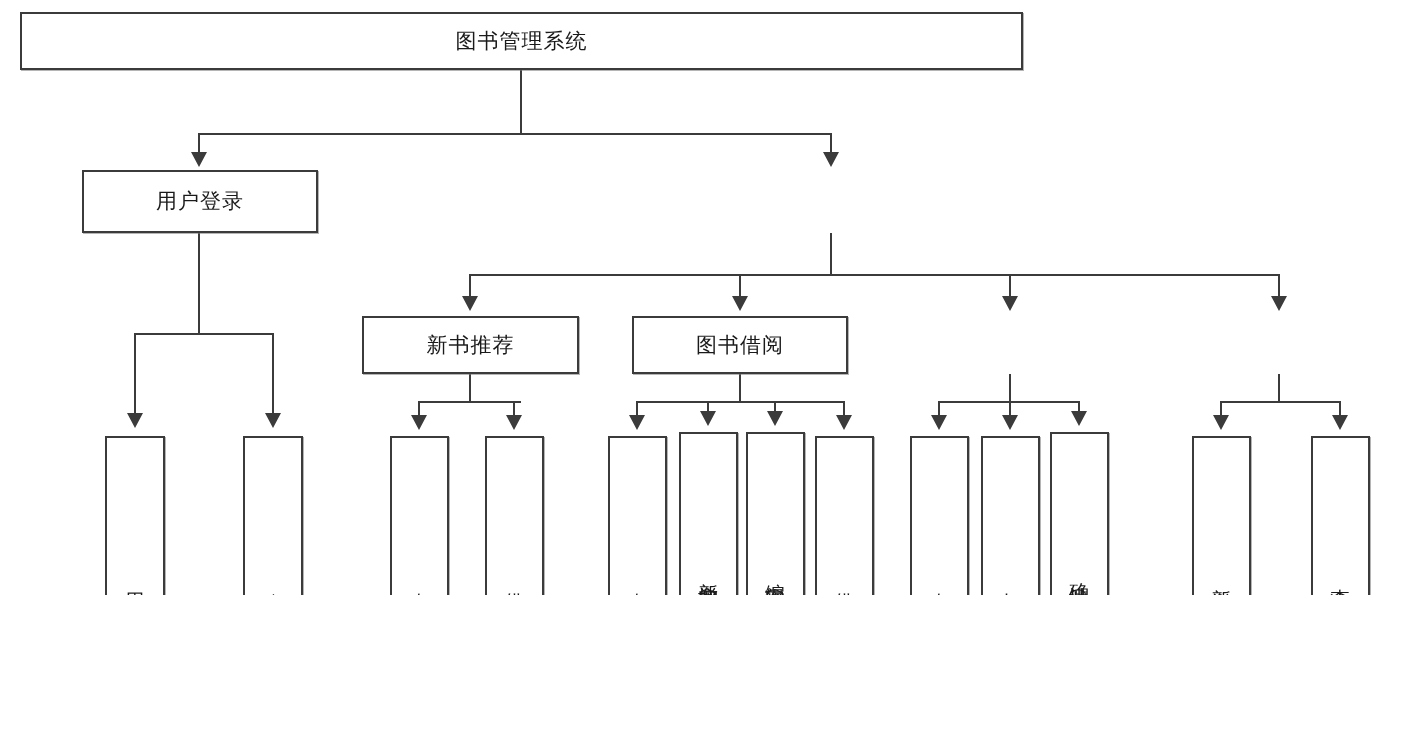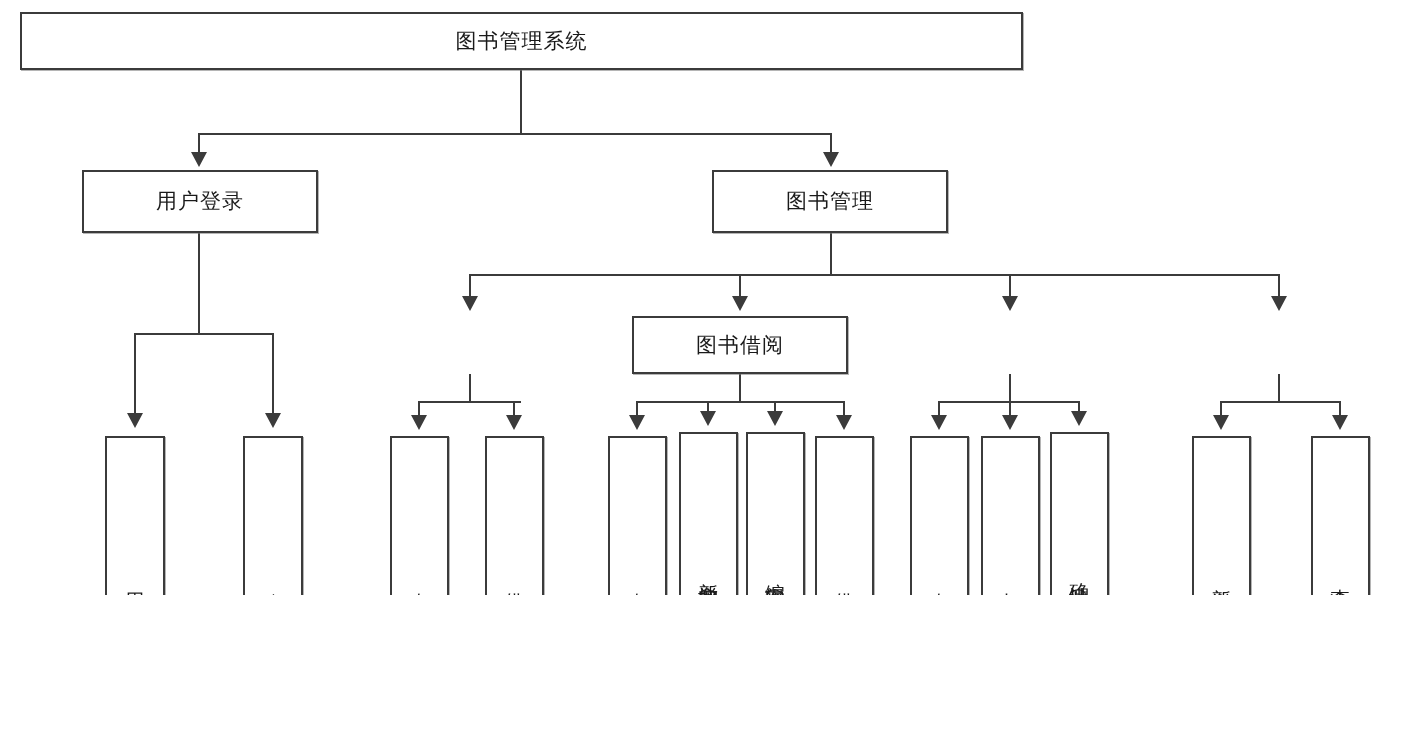--- a/index.html
+++ b/index.html
@@ -143,24 +143,24 @@
   <div class="ln v" style="left:1339px;top:401px;height:16px;"></div>
   <div class="arrow" style="left:1332px;top:415px;"></div>
 
   <div class="node" style="left:20px;top:12px;width:1003px;height:58px;">
     <span class="label">图书管理系统</span>
   </div>
 
   <div class="node" style="left:82px;top:170px;width:236px;height:63px;">
     <span class="label">用户登录</span>
   </div>
-  <div class="node" style="left:712px;top:170px;width:236px;height:63px;">
-    <span class="label">图书管理</span>
-  </div>
-
+
+  <div class="node" style="left:362px;top:316px;width:217px;height:58px;">
+    <span class="label">新书推荐</span>
+  </div>
   <div class="node" style="left:632px;top:316px;width:216px;height:58px;text-align:right;">
     <span class="label">图书借阅</span>
   </div>
 
   <div class="node vertical" style="left:105px;top:436px;width:60px;height:298px;">
     <span class="label">用户登录</span>
   </div>
   <div class="node vertical" style="left:243px;top:436px;width:60px;height:298px;">
     <span class="label">注销登录</span>
   </div>

